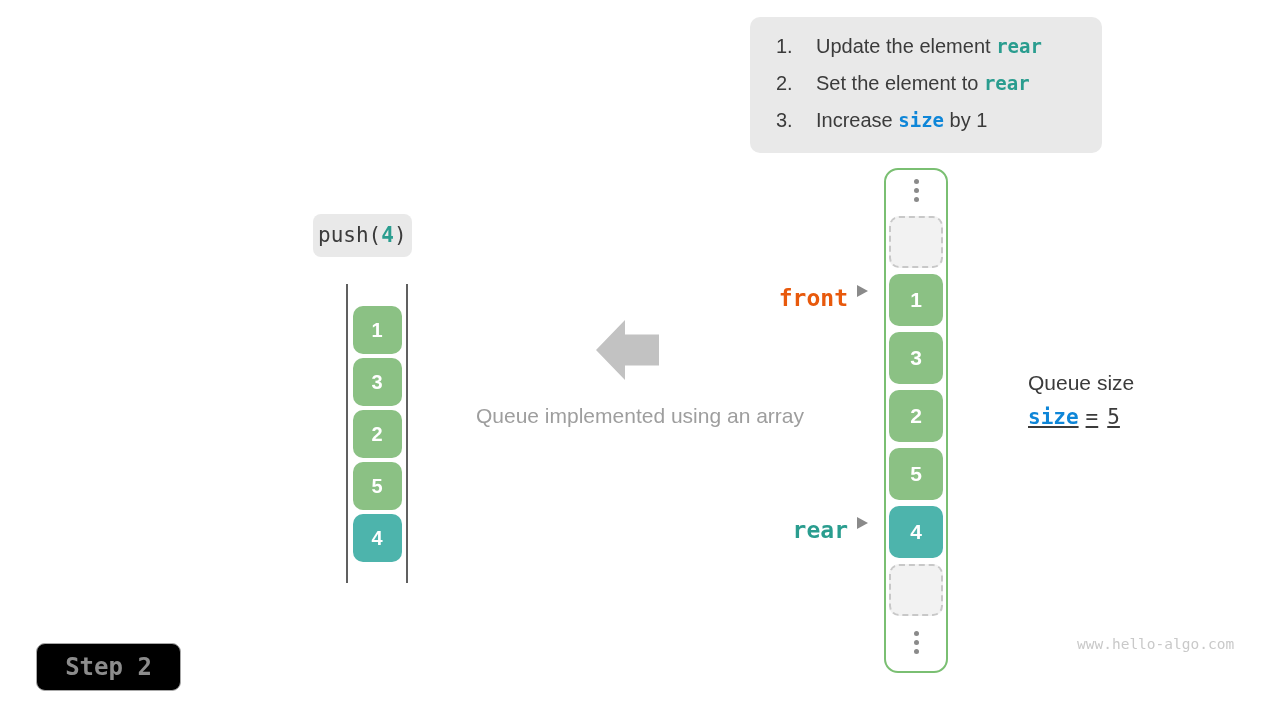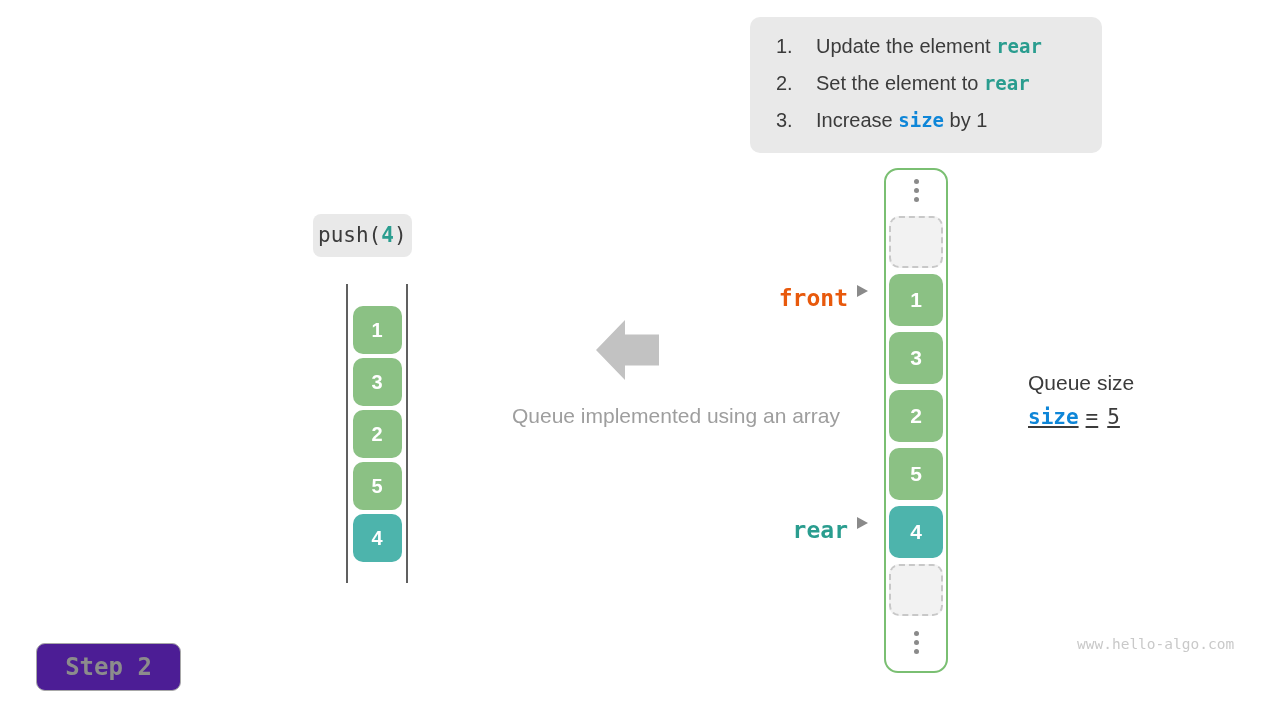--- a/index.html
+++ b/index.html
@@ -41,21 +41,21 @@
 
   
   .left-array{position:absolute;left:346px;top:284px;width:62px;height:299px;
     border-left:2px solid var(--rail-gray);border-right:2px solid var(--rail-gray);
     display:flex;flex-direction:column;align-items:center;padding-top:22px;gap:4px;}
   .left-array .vcell{width:49px;height:48px;font-size:20px;}
 
   
   .big-arrow{position:absolute;left:596px;top:320px;width:63px;height:60px;background:var(--arrow-gray);
     clip-path:polygon(0 50%,46% 0,46% 24%,100% 24%,100% 76%,46% 76%,46% 100%);}
-  .caption{position:absolute;left:440px;top:404px;width:400px;text-align:right;
+  .caption{position:absolute;left:440px;top:404px;width:400px;text-align:center;
     font-size:21px;color:var(--caption-gray);}
 
   
   .queue-box{position:absolute;left:884px;top:168px;width:64px;height:505px;background:#fff;
     border:2px solid var(--container-green);border-radius:14px;
     display:flex;flex-direction:column;align-items:center;gap:6px;padding-top:0;}
 
   
   .pointer{position:absolute;right:412px;height:30px;display:flex;gap:9px;
     font-family:"DejaVu Sans Mono",monospace;font-weight:bold;font-size:23px;}
@@ -65,21 +65,21 @@
     border-top:6px solid transparent;border-bottom:6px solid transparent;}
 
   
   .size-panel{position:absolute;left:1028px;top:344px;margin-top:27px;}
   .size-title{font-size:21px;color:var(--text-dark);}
   .size-line{margin-top:10px;font-family:"DejaVu Sans Mono",monospace;font-size:21px;color:var(--text-dark);text-decoration:underline;}
   .size-var{color:var(--code-blue);font-weight:bold;}
   .size-eq{margin:0 9px 0 7px;}
 
   
-  .step-box{position:absolute;left:36px;top:643px;width:145px;height:48px;background:#4c1d95;
+  .step-box{position:absolute;left:36px;top:643px;width:145px;height:48px;background:#000000;
     border:1.5px solid var(--step-border);border-radius:9px;display:flex;align-items:center;justify-content:center;
     font-family:"DejaVu Sans Mono",monospace;font-weight:bold;font-size:24px;color:var(--step-gray);}
 
   
   .watermark{position:absolute;left:1077px;top:636px;font-family:"DejaVu Sans Mono",monospace;
     font-size:14.5px;color:var(--watermark-gray);}
 </style>
 </head>
 <body>
 

